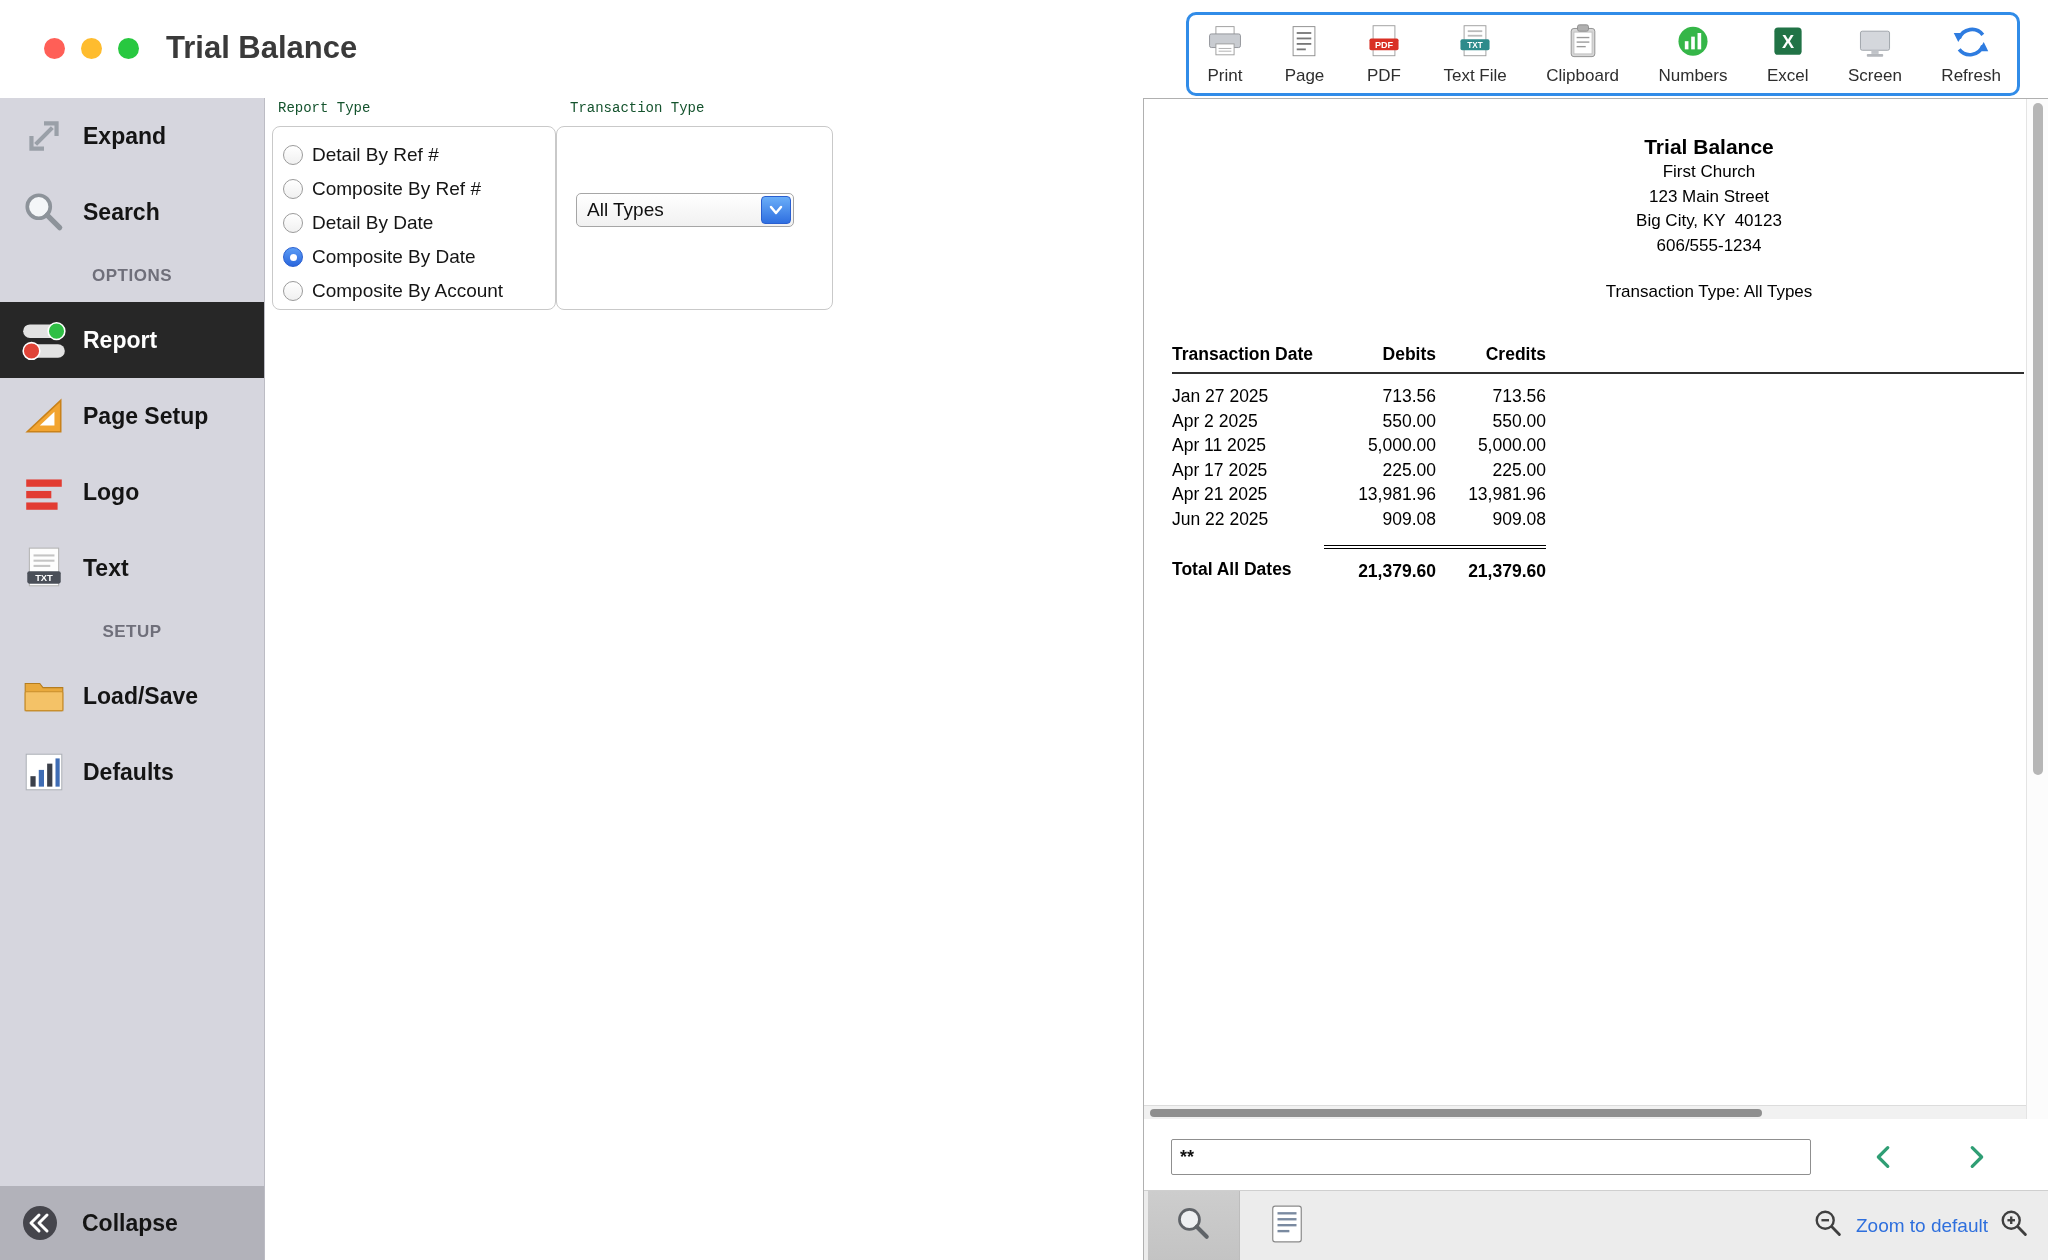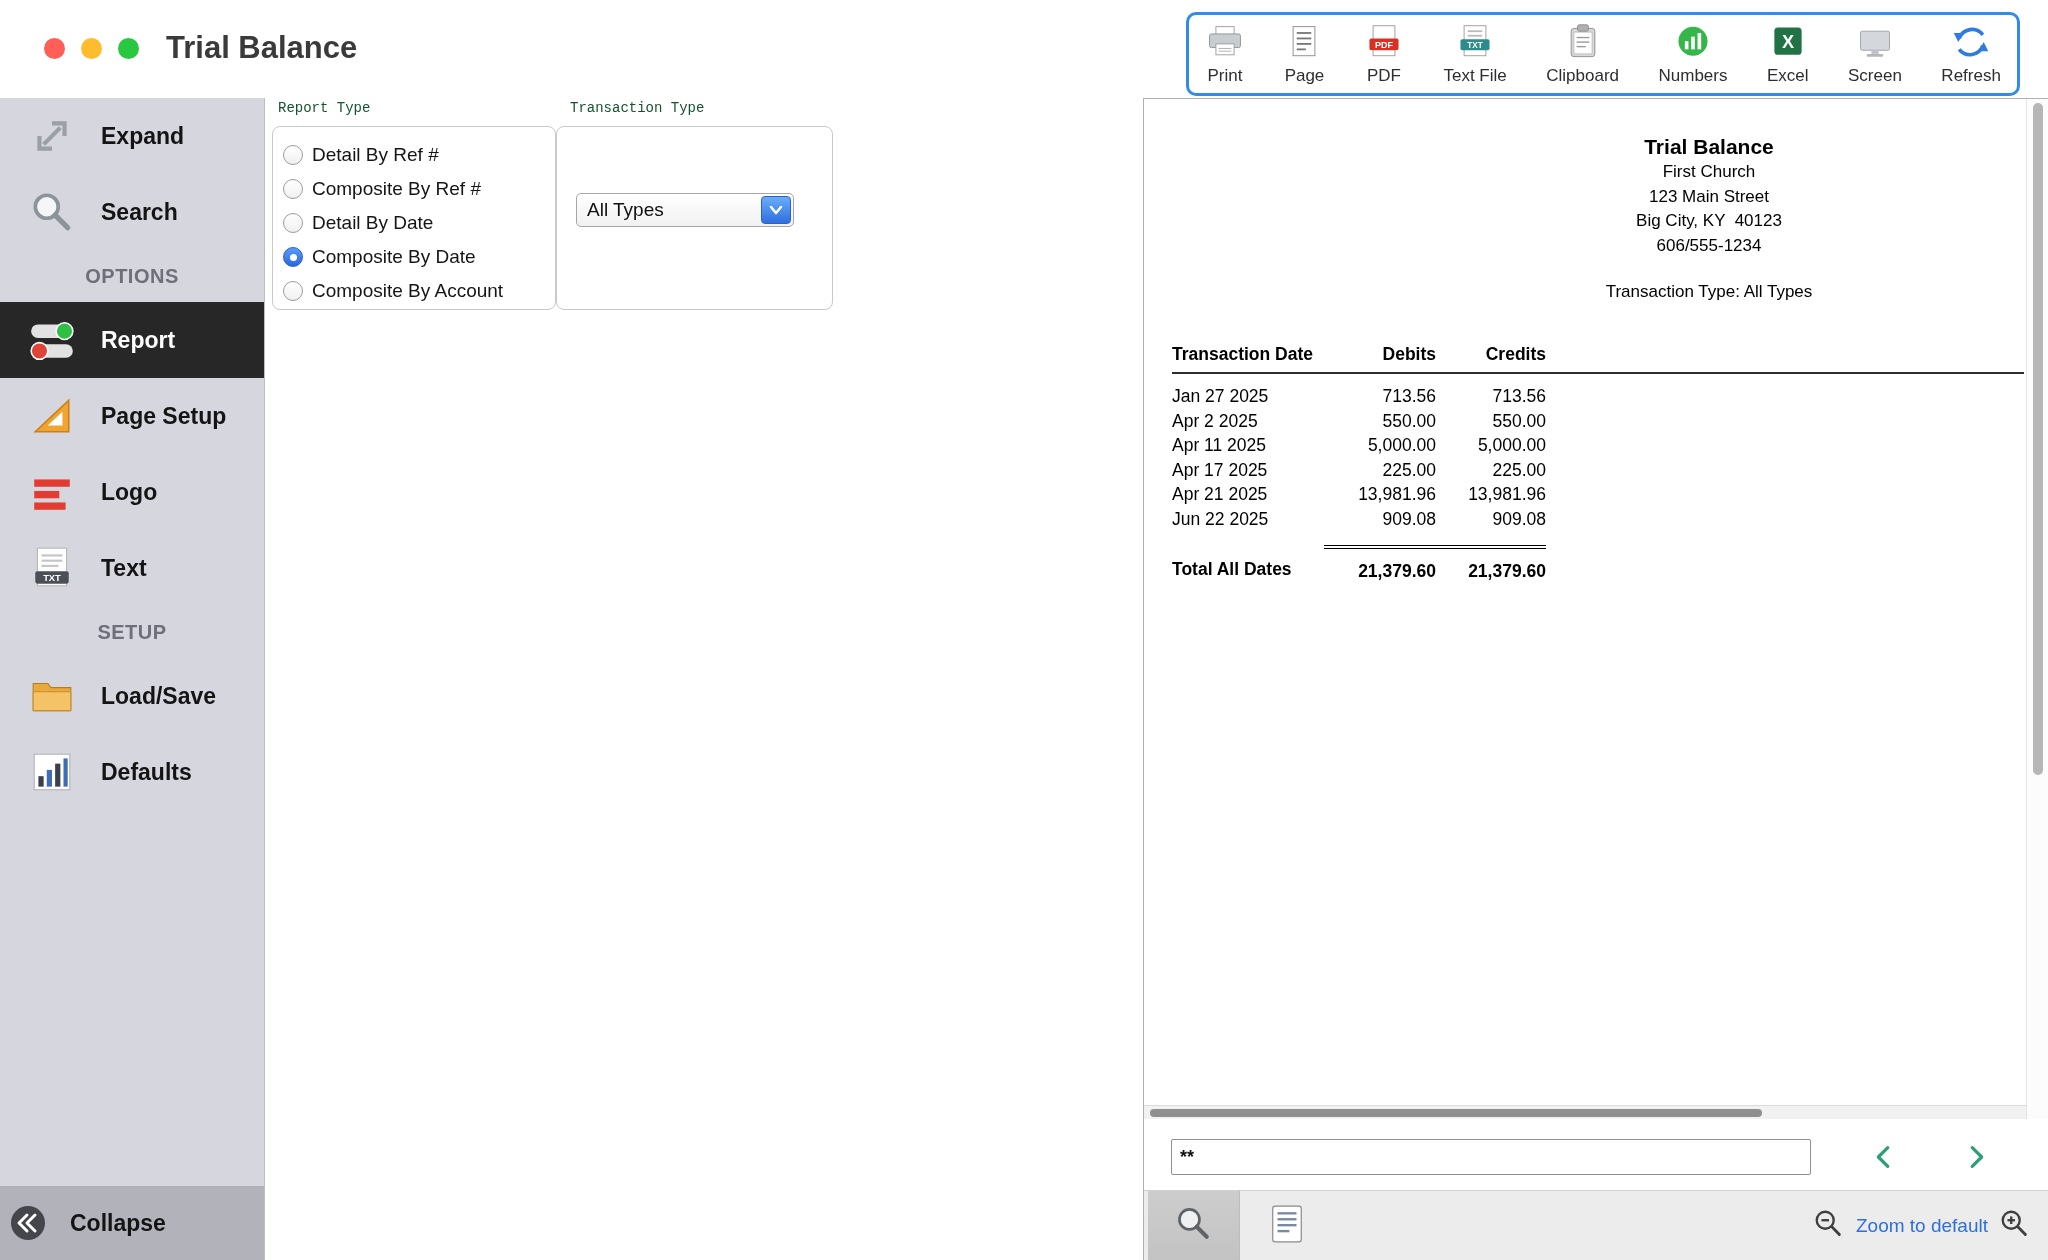--- a/index.html
+++ b/index.html
@@ -29,29 +29,29 @@
   }
   .tool-item { display: flex; flex-direction: column; align-items: center; gap: 3px; cursor: default; }
   .ticon { height: 40px; display: flex; align-items: center; justify-content: center; }
   .tool-label { font-size: 17px; color: #2e2e2e; white-space: nowrap; }
 
   
   .sidebar {
     position: absolute; top: 98px; left: 0; width: 265px; bottom: 0;
     background: #d6d6de; border-right: 1px solid #bcbcc4;
   }
-  .side-item { display: flex; align-items: center; height: 76px; padding-left: 24px; gap: 21px; }
+  .side-item { display: flex; align-items: center; height: 76px; padding-left: 16px; gap: 11px; }
   .side-icon { width: 56px; height: 56px; flex: 0 0 56px; display: flex; align-items: center; justify-content: center; }
   .side-label { font-size: 23px; font-weight: bold; color: #141414; }
-  .section-header { text-align: center; font-size: 20px; font-weight: bold; color: #6f6f7a; height: 52px; line-height: 52px; letter-spacing: 0.5px; }
+  .section-header { text-align: center; font-size: 17px; font-weight: bold; color: #6f6f7a; height: 52px; line-height: 52px; letter-spacing: 0.5px; }
   .side-item.active { background: #272727; }
   .side-item.active .side-label { color: #ffffff; }
   .sidebar-footer {
     position: absolute; bottom: 0; left: 0; right: 0; height: 74px; background: #b2b2ba;
-    display: flex; align-items: center; padding-left: 0; gap: 14px;
+    display: flex; align-items: center; padding-left: 12px; gap: 14px;
   }
 
   
   .group-label { position: absolute; font-size: 14px; color: #14532d; font-family: Liberation Mono, monospace; }
   #report-type-label { left: 278px; top: 100px; }
   #transaction-type-label { left: 570px; top: 100px; }
   .group-box { position: absolute; top: 126px; height: 184px; border: 1px solid #c9c9c9; border-radius: 8px; background: #fff; }
   #report-type-box { left: 272px; width: 284px; }
   #transaction-type-box { left: 556px; width: 277px; padding-left: 44px; }
 

